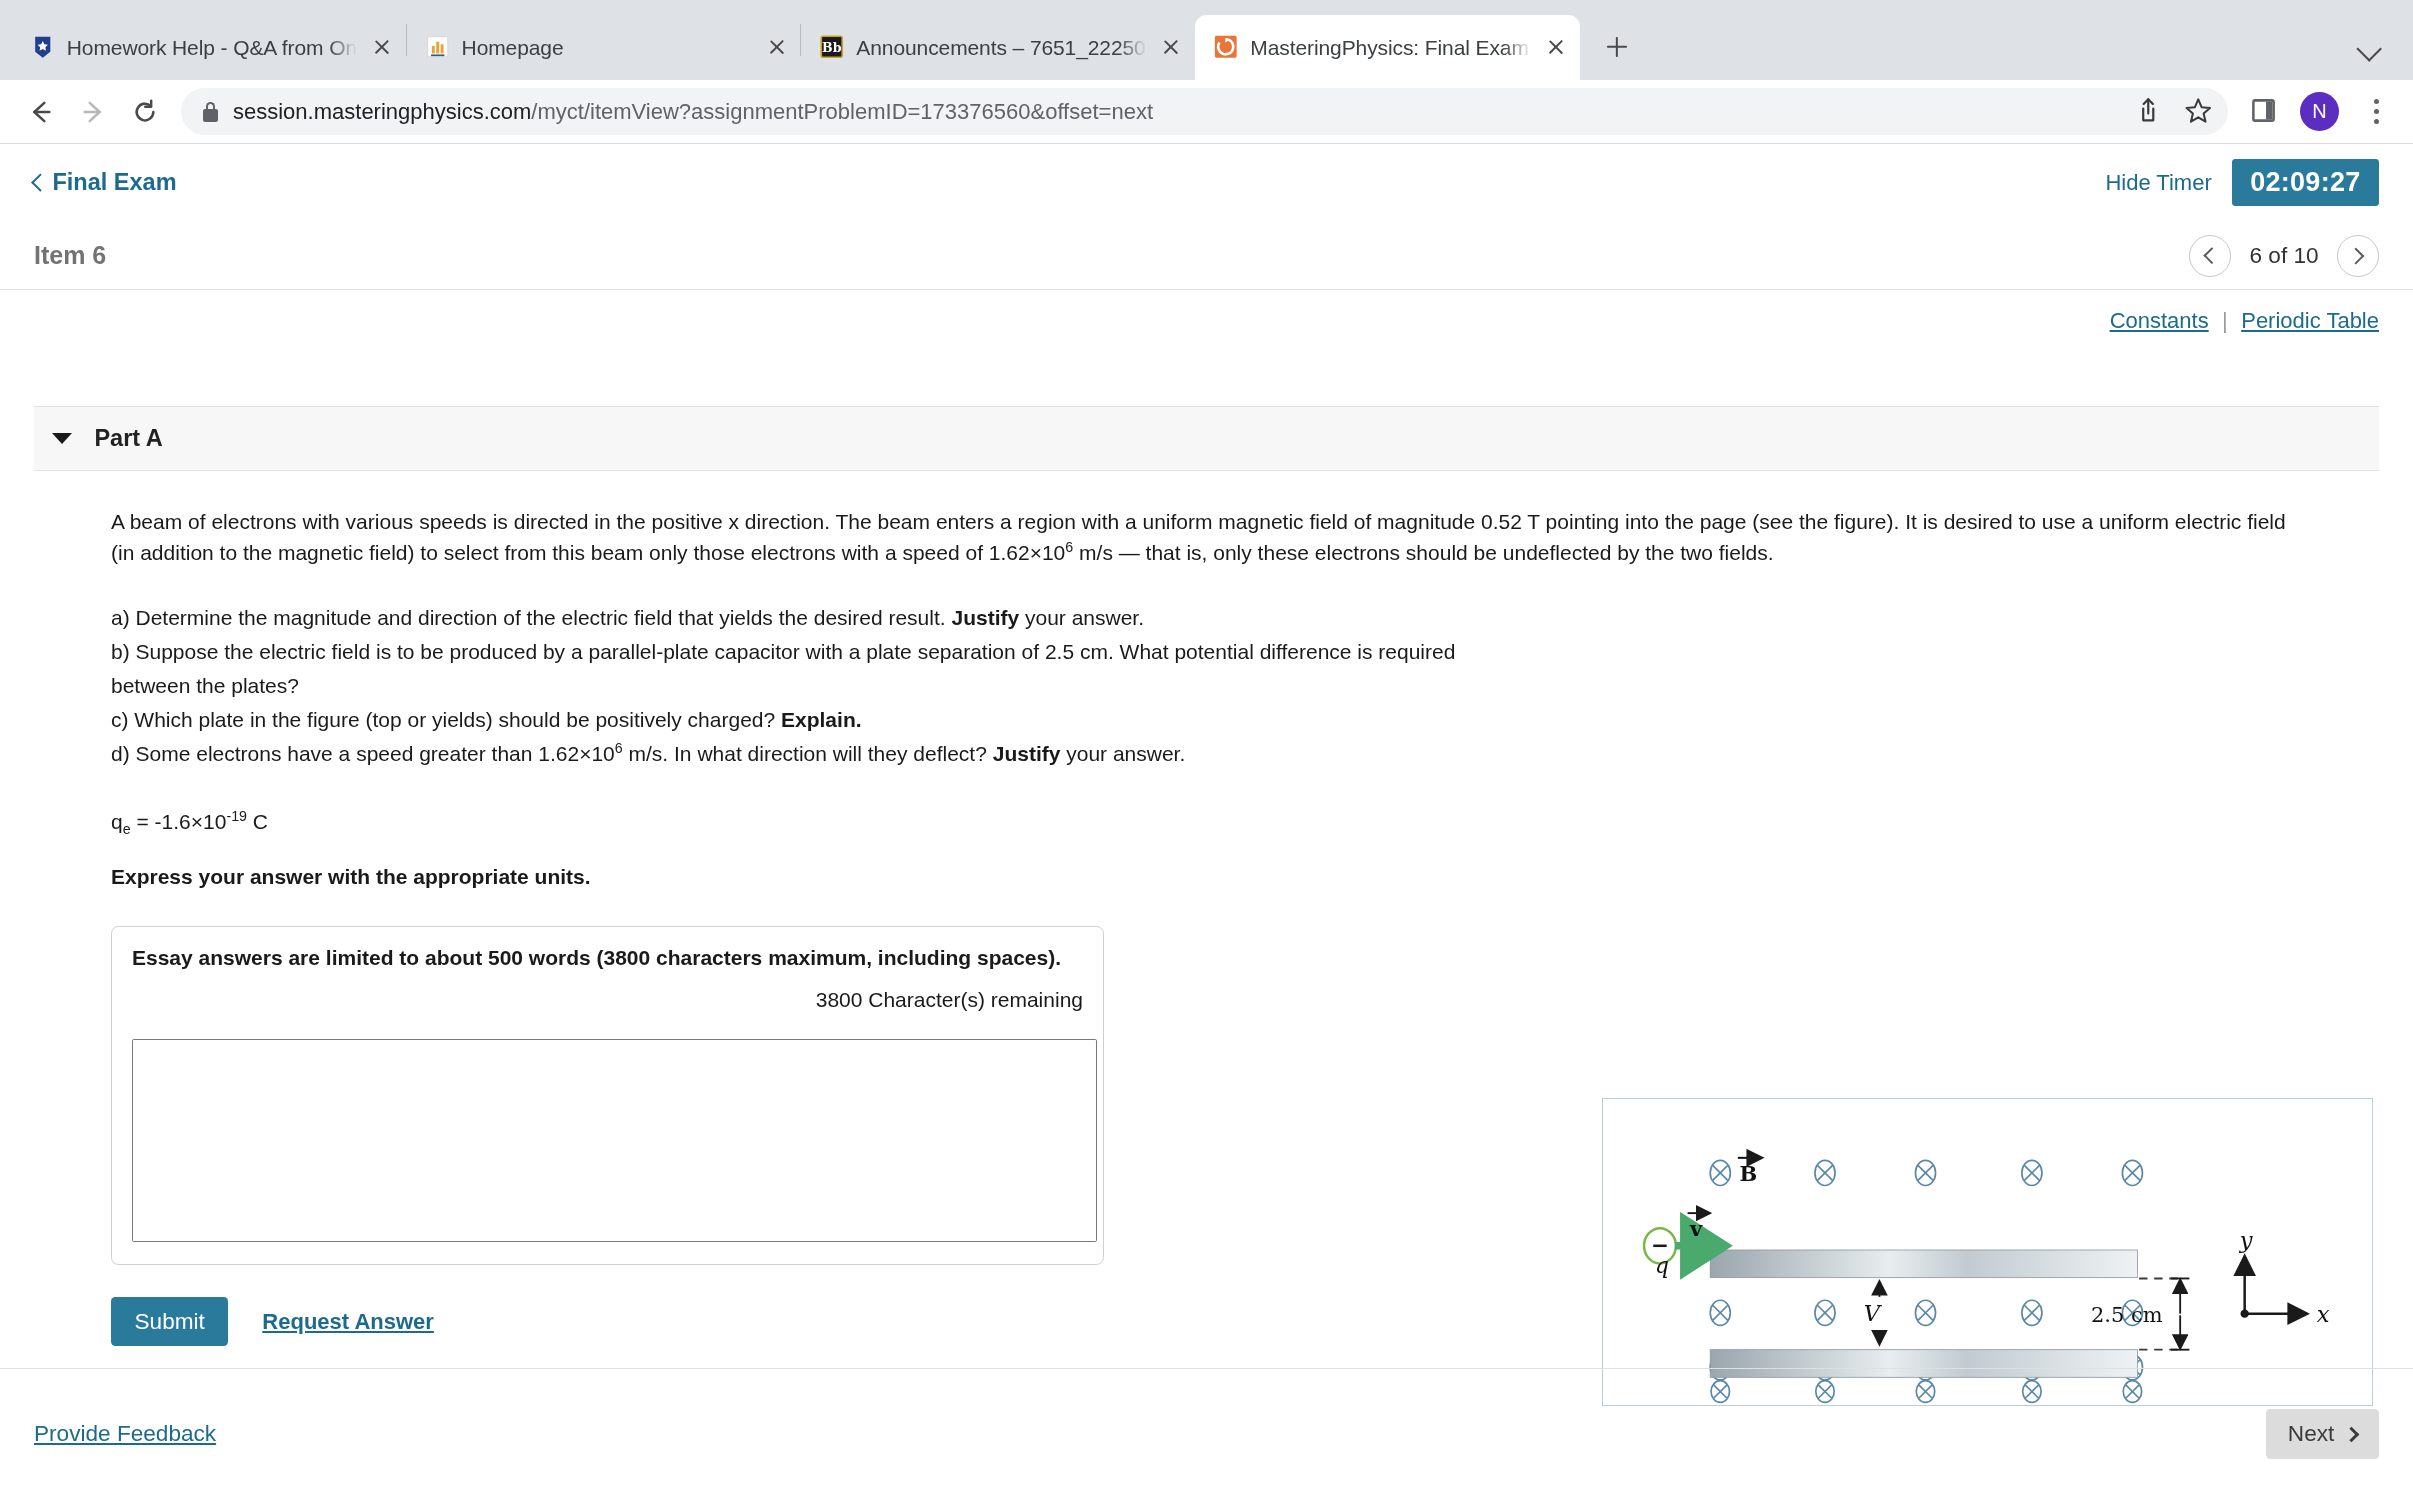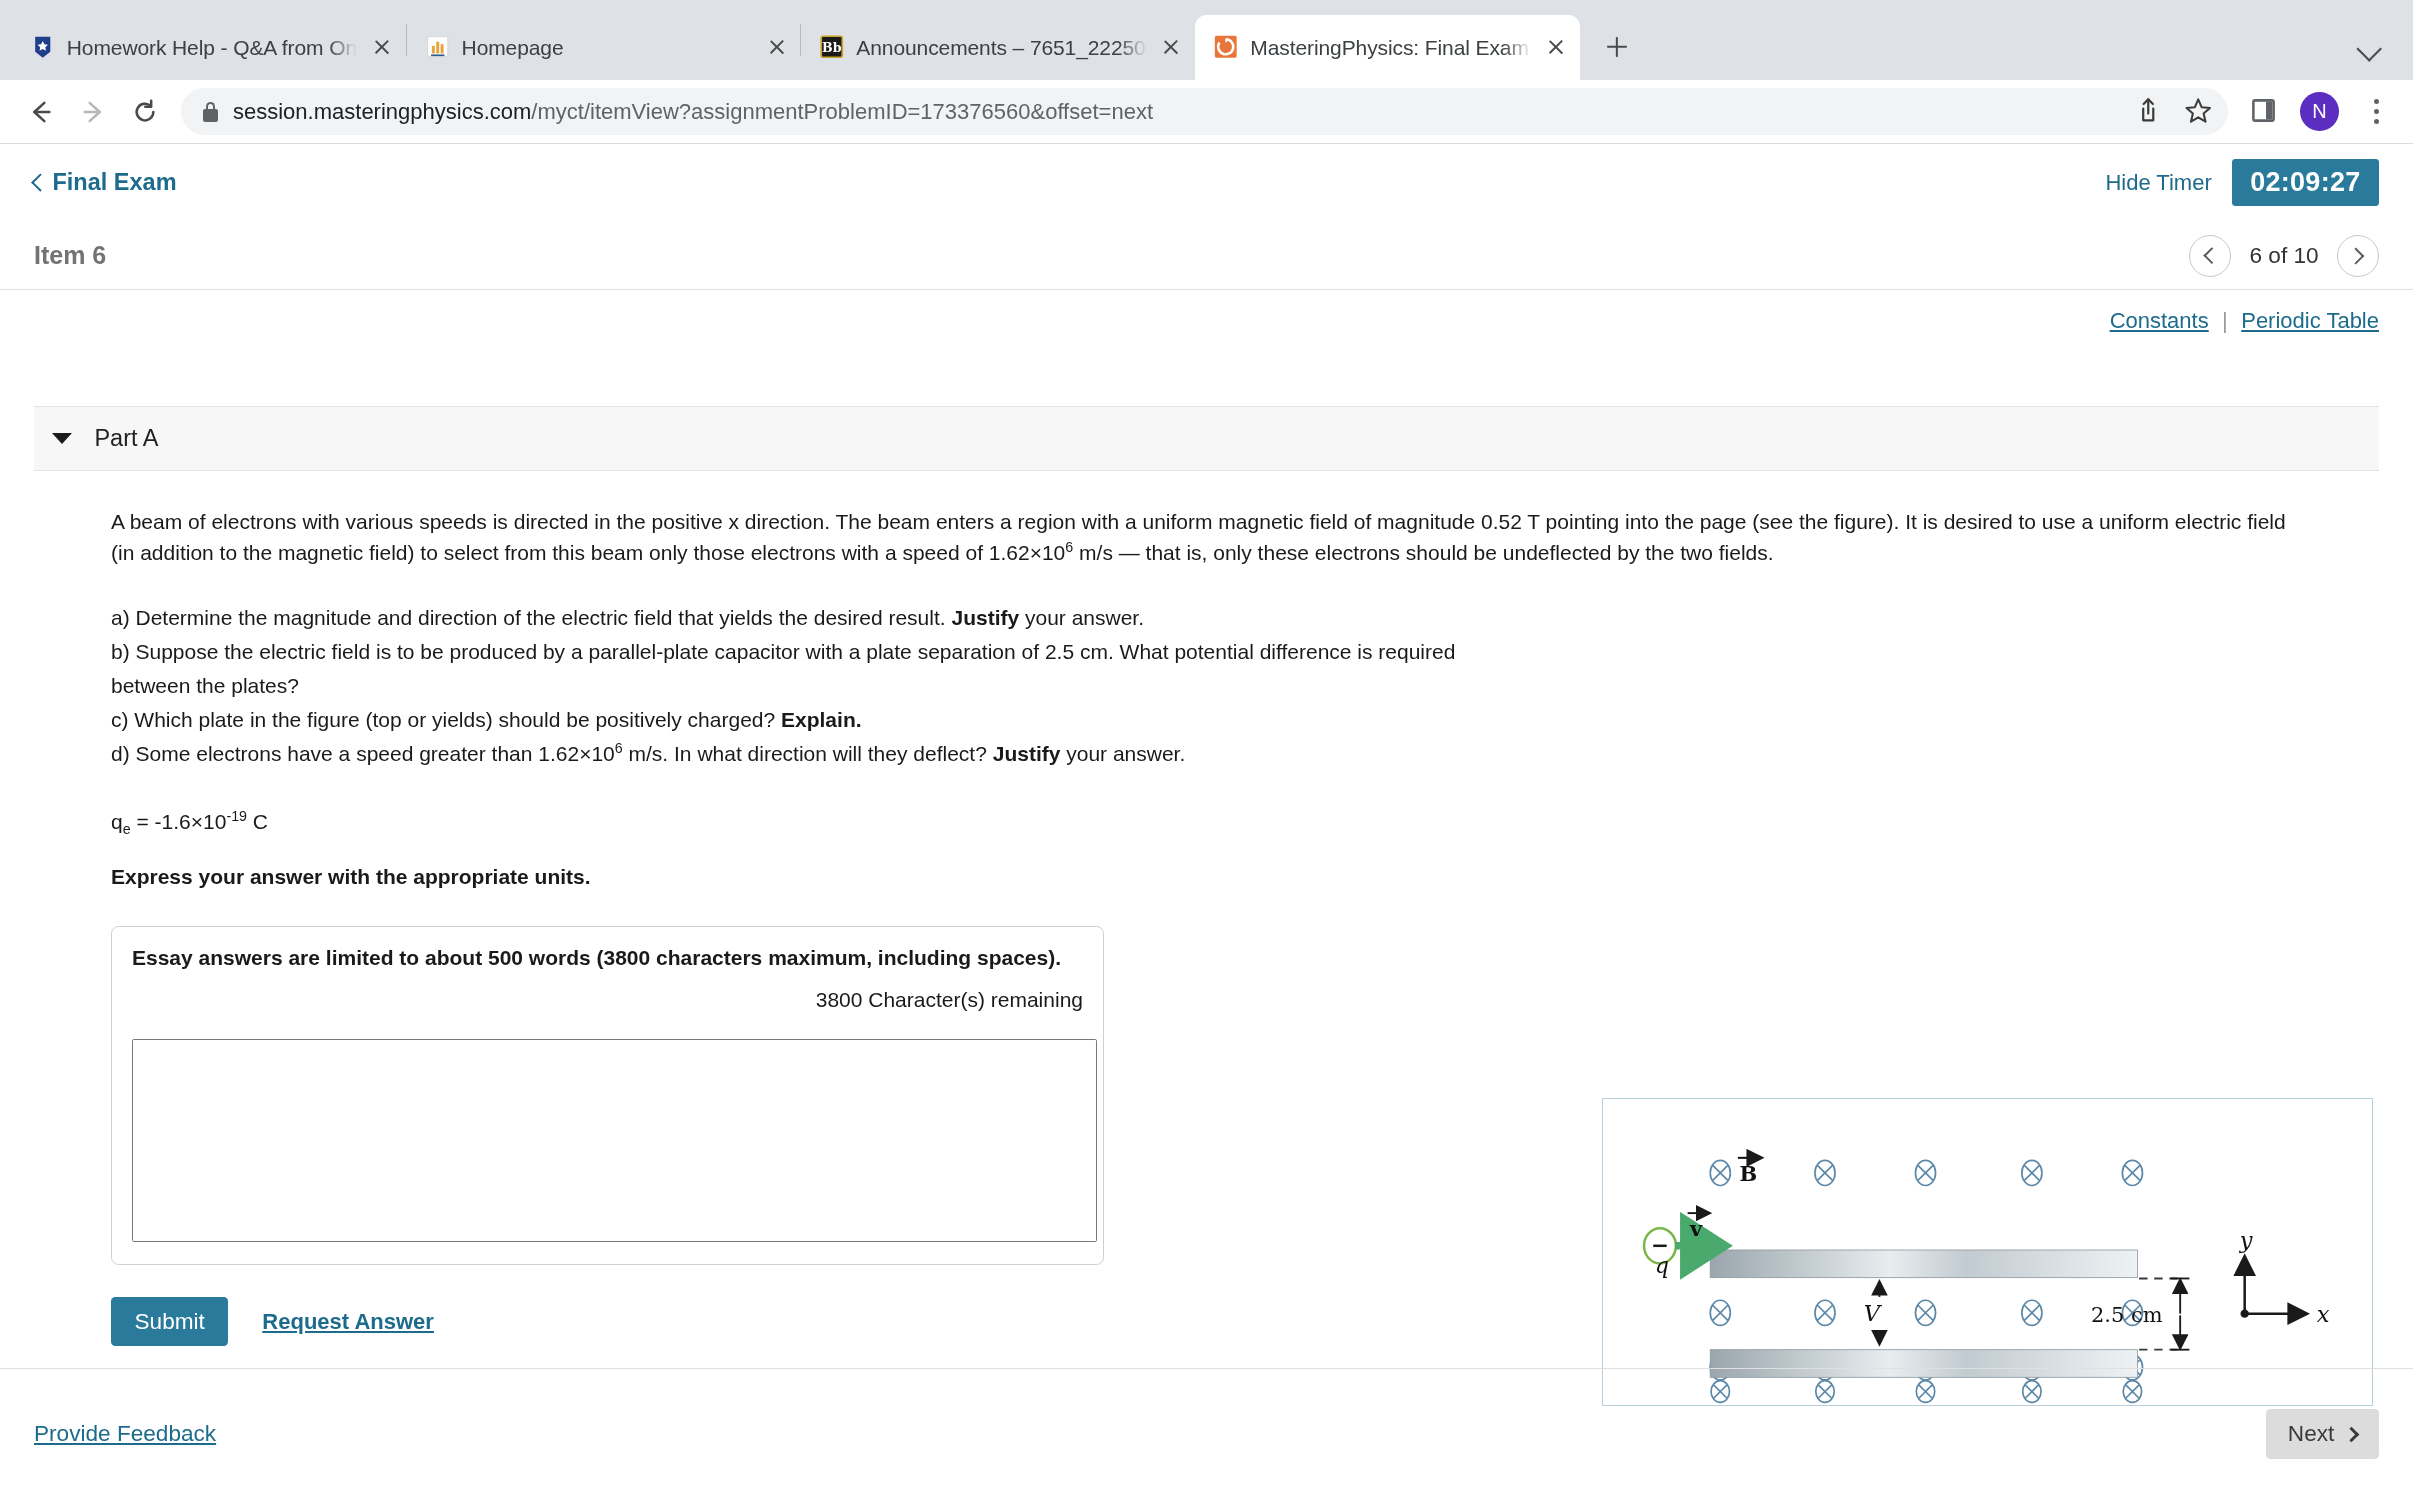--- a/index.html
+++ b/index.html
@@ -140,21 +140,21 @@
 
   .tools-row { padding:18.4px 34px 0 34px; display:flex; justify-content:flex-end; align-items:flex-start; gap:13.4px; }
   .tool-link { color:#1c6b8c; font-size:22px; text-decoration:underline; }
   .tool-div { color:#9b9b9b; font-size:22px; }
 
   .part-bar {
     margin:72px 34px 0 34px; background:#f7f7f7; border-top:0.8px solid #e3e3e3; border-bottom:0.8px solid #e3e3e3;
     height:65px; display:flex; align-items:center; padding:0 18.4px; gap:22px;
   }
   .caret { width:0; height:0; border-left:10px solid transparent; border-right:10px solid transparent; border-top:11.7px solid #1a1a1a; }
-  .part-label { font-size:23.5px; font-weight:normal; color:#222; }
+  .part-label { font-size:23.5px; font-weight:bold; color:#222; }
 
   .body-wrap { position:relative; padding:0 34px; }
 
   .qtext { font-size:21px; line-height:1.48; color:#1a1a1a; padding:35px 0 0 77px; max-width:2313px; }
   .qtext p { margin:0; }
   .qlist { padding:0 0 0 77px; margin-top:32px; max-width:1475px; font-size:21px; line-height:1.62; color:#1a1a1a; }
   .qlist div { margin:0; }
   .qconst { padding:0 0 0 77px; margin-top:37px; font-size:21px; color:#1a1a1a; }
   .qexpress { padding:0 0 0 77px; margin-top:28.5px; font-size:21px; font-weight:bold; color:#1a1a1a; }
   sup { font-size:0.68em; vertical-align:super; }

